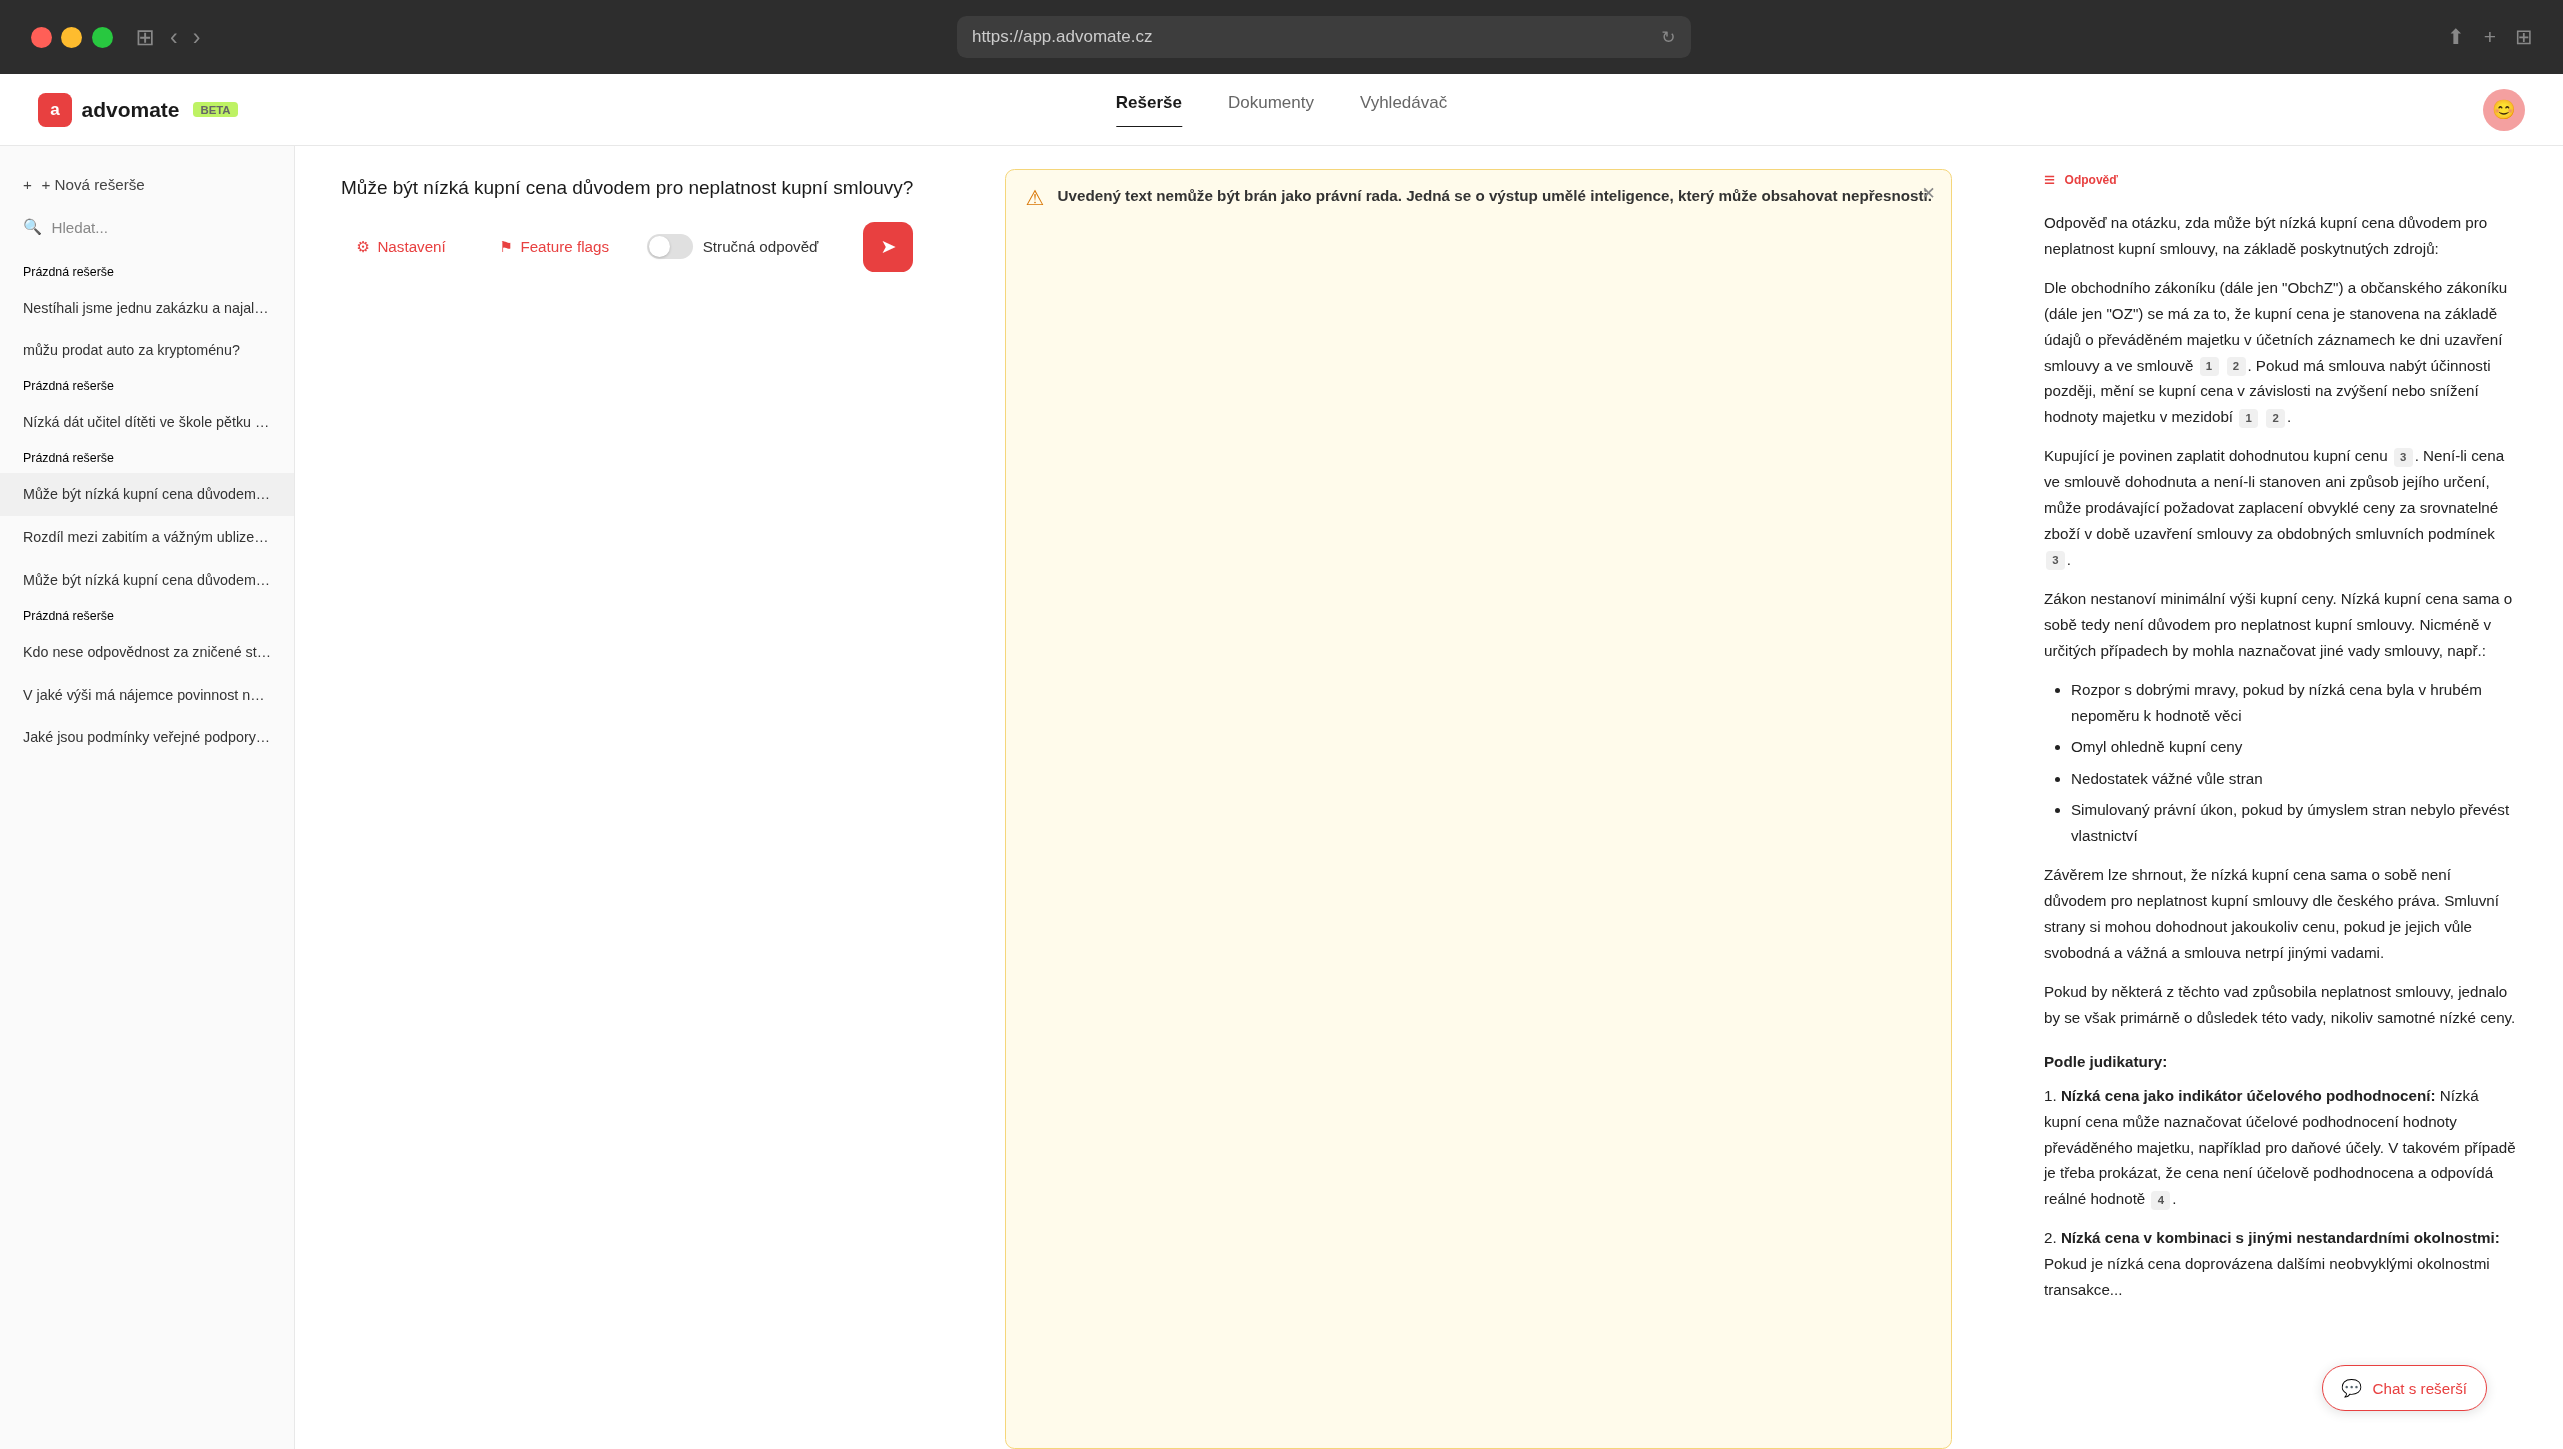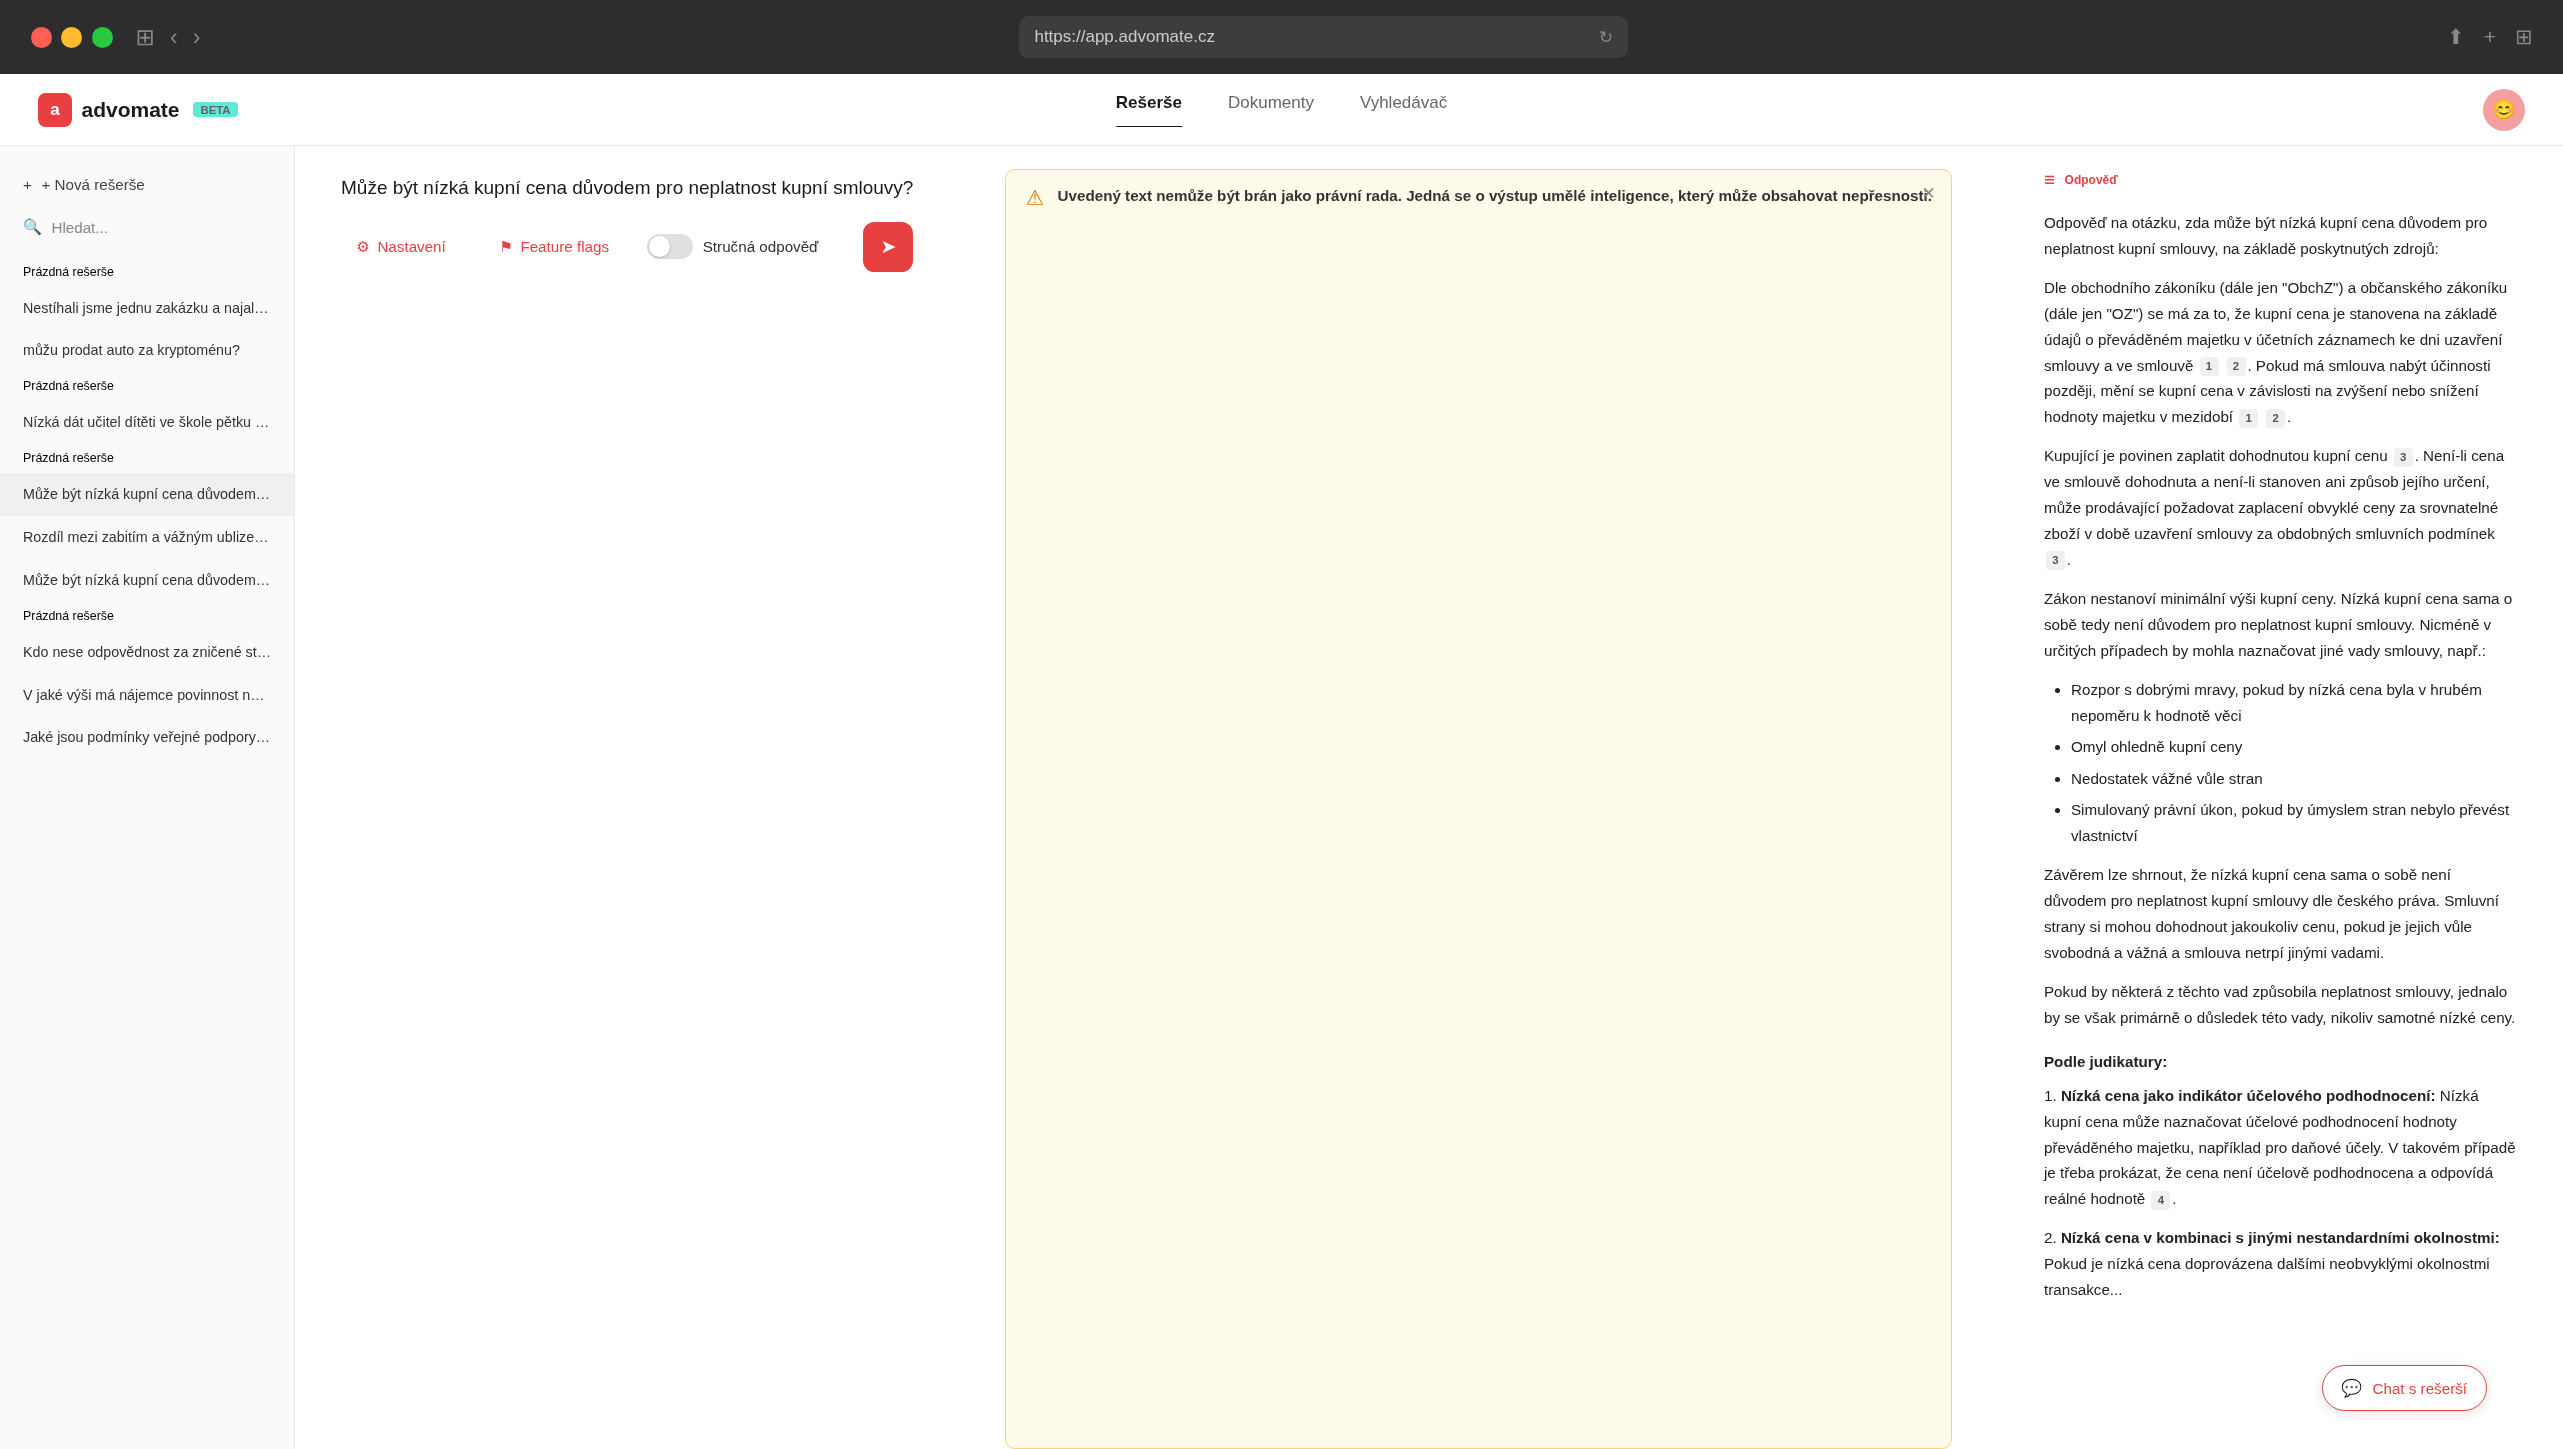--- a/index.html
+++ b/index.html
@@ -44,21 +44,21 @@
       color: #888;
       font-size: 23px;
       cursor: pointer;
     }
     .address-bar-container {
       flex: 1;
       display: flex;
       justify-content: center;
     }
     .address-bar {
-      width: 609px;
+      width: 734px;
       height: 42px;
       background: #3d3d3d;
       border-radius: 9.5px;
       display: flex;
       align-items: center;
       justify-content: space-between;
       padding: 0 15.2px;
     }
     .address-text {
       color: #ccc;
@@ -115,21 +115,21 @@
       color: white;
       font-weight: bold;
       font-size: 17px;
     }
     .logo-text {
       font-size: 21px;
       font-weight: 600;
       color: #1a1a1a;
     }
     .logo-badge {
-      background: #5eead4;
+      background: #bef264;
       color: #666;
       font-size: 11.4px;
       font-weight: 600;
       padding: 1.9px 7.6px;
       border-radius: 3.8px;
       margin-left: 3.8px;
     }
     .header-nav {
       position: absolute;
       left: 50%;

